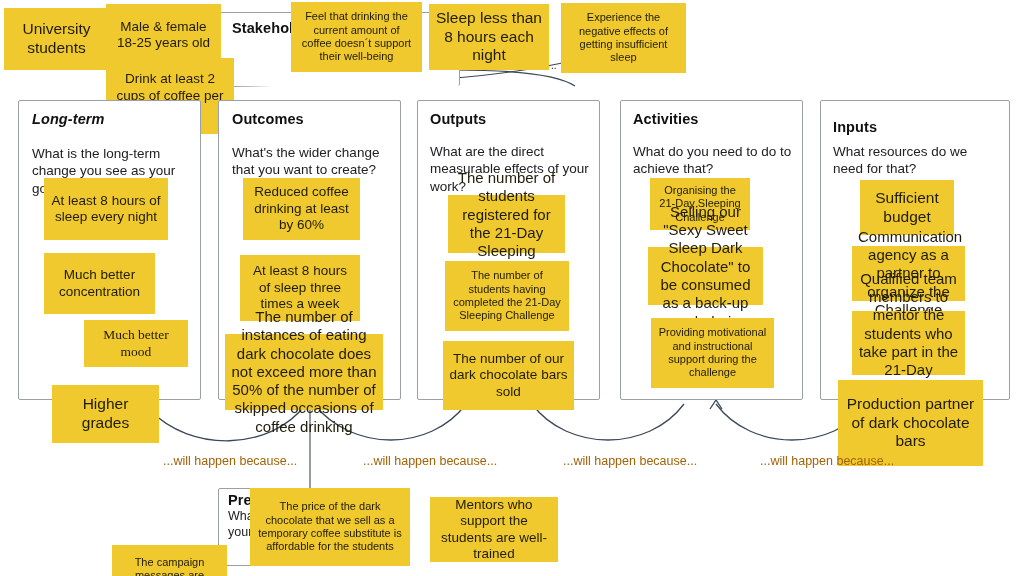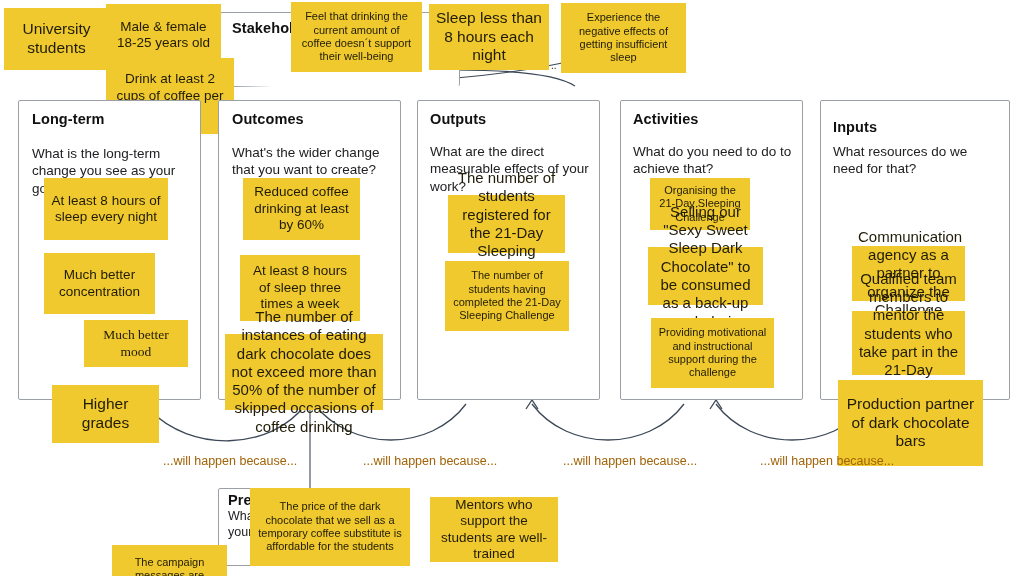--- a/index.html
+++ b/index.html
@@ -91,21 +91,21 @@
     <span>Sleep less than 8 hours each night</span>
   </div>
 
   <div class="dots-artifact" style="left:551px;top:60px;">..</div>
 
   <div class="note n-sm" style="left:561px;top:3px;width:125px;height:70px;">
     <span>Experience the negative effects of getting insufficient sleep</span>
   </div>
 
   <div class="col" style="left:18px;top:100px;width:183px;height:300px;"></div>
-  <div class="col-title" style="left:32px;top:111px;">Long-term</div>
+  <div class="col-title" style="left:32px;top:111px;font-style:italic;">Long-term</div>
   <div class="col-q" style="left:32px;top:145px;width:160px;">What is the long-term change you see as your goal?</div>
 
   <div class="note n-md" style="left:44px;top:178px;width:124px;height:62px;">
     <span>At least 8 hours of sleep every night</span>
   </div>
   <div class="note n-md" style="left:44px;top:253px;width:111px;height:61px;">
     <span>Much better concentration</span>
   </div>
   <div class="note n-md" style="left:84px;top:320px;width:104px;height:47px;font-family:Liberation Serif, serif;">
     <span>Much better mood</span>
@@ -131,39 +131,45 @@
   <div class="col" style="left:417px;top:100px;width:183px;height:300px;"></div>
   <div class="col-title" style="left:430px;top:111px;">Outputs</div>
   <div class="col-q" style="left:430px;top:143px;width:163px;">What are the direct measurable effects of your work?</div>
 
   <div class="note n-xs" style="left:448px;top:195px;width:117px;height:58px;">
     <span>The number of students registered for the 21-Day Sleeping Challenge</span>
   </div>
   <div class="note n-sm" style="left:445px;top:261px;width:124px;height:70px;">
     <span>The number of students having completed the 21-Day Sleeping Challenge</span>
   </div>
+  <div class="note n-md" style="left:443px;top:341px;width:131px;height:69px;">
+    <span>The number of our dark chocolate bars sold</span>
+  </div>
 
   <div class="col" style="left:620px;top:100px;width:183px;height:300px;"></div>
   <div class="col-title" style="left:633px;top:111px;">Activities</div>
   <div class="col-q" style="left:633px;top:143px;width:165px;">What do you need to do to achieve that?</div>
 
   <div class="note n-sm" style="left:650px;top:178px;width:100px;height:52px;">
     <span>Organising the 21-Day Sleeping Challenge</span>
   </div>
   <div class="note n-xs" style="left:648px;top:247px;width:115px;height:58px;">
     <span>Selling our "Sexy Sweet Sleep Dark Chocolate" to be consumed as a back-up snack during the challenge</span>
   </div>
   <div class="note n-sm" style="left:651px;top:318px;width:123px;height:70px;">
     <span>Providing motivational and instructional support during the challenge</span>
   </div>
 
   <div class="col" style="left:820px;top:100px;width:190px;height:300px;"></div>
   <div class="col-title" style="left:833px;top:119px;">Inputs</div>
   <div class="col-q" style="left:833px;top:143px;width:168px;">What resources do we need for that?</div>
 
+  <div class="note n-lg" style="left:860px;top:180px;width:94px;height:55px;">
+    <span>Sufficient budget</span>
+  </div>
   <div class="note n-xs" style="left:852px;top:246px;width:113px;height:55px;">
     <span>Communication agency as a partner to organize the Challenge</span>
   </div>
   <div class="note n-xs" style="left:852px;top:311px;width:113px;height:64px;">
     <span>Qualified team members to mentor the students who take part in the 21-Day Sleeping Challenge</span>
   </div>
   <div class="note n-lg" style="left:838px;top:380px;width:145px;height:86px;">
     <span>Production partner of dark chocolate bars</span>
   </div>
 

